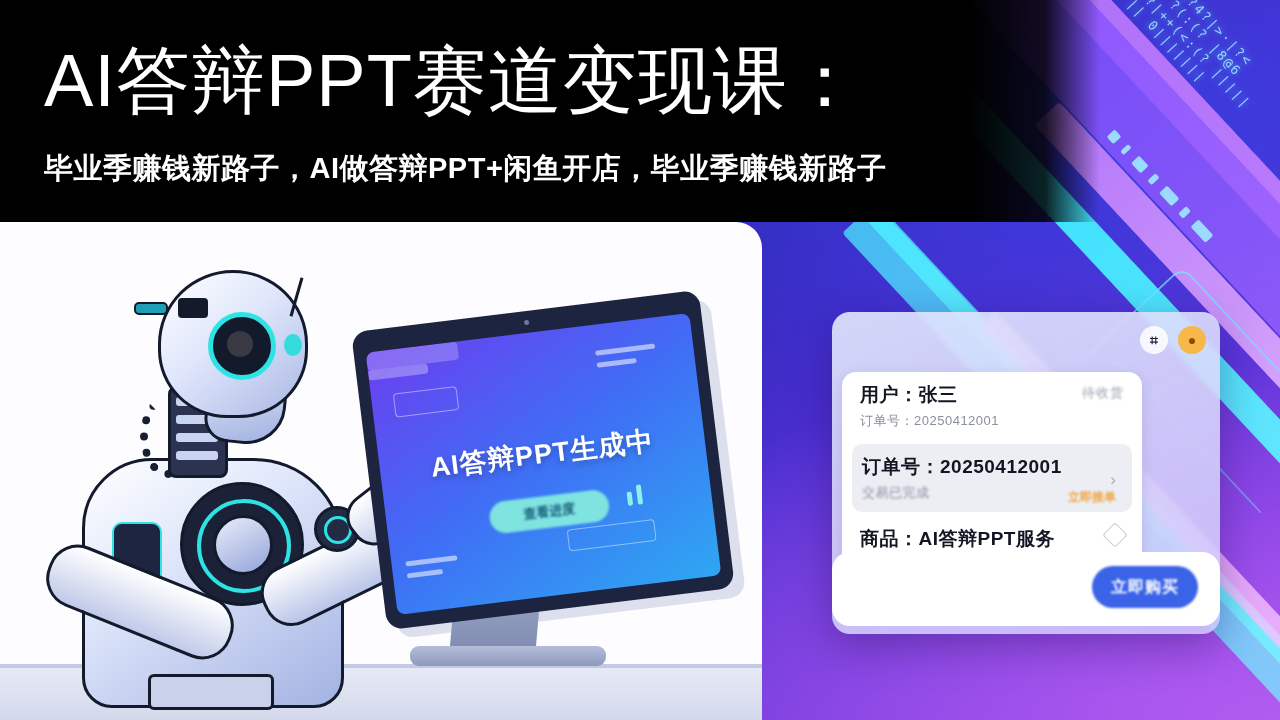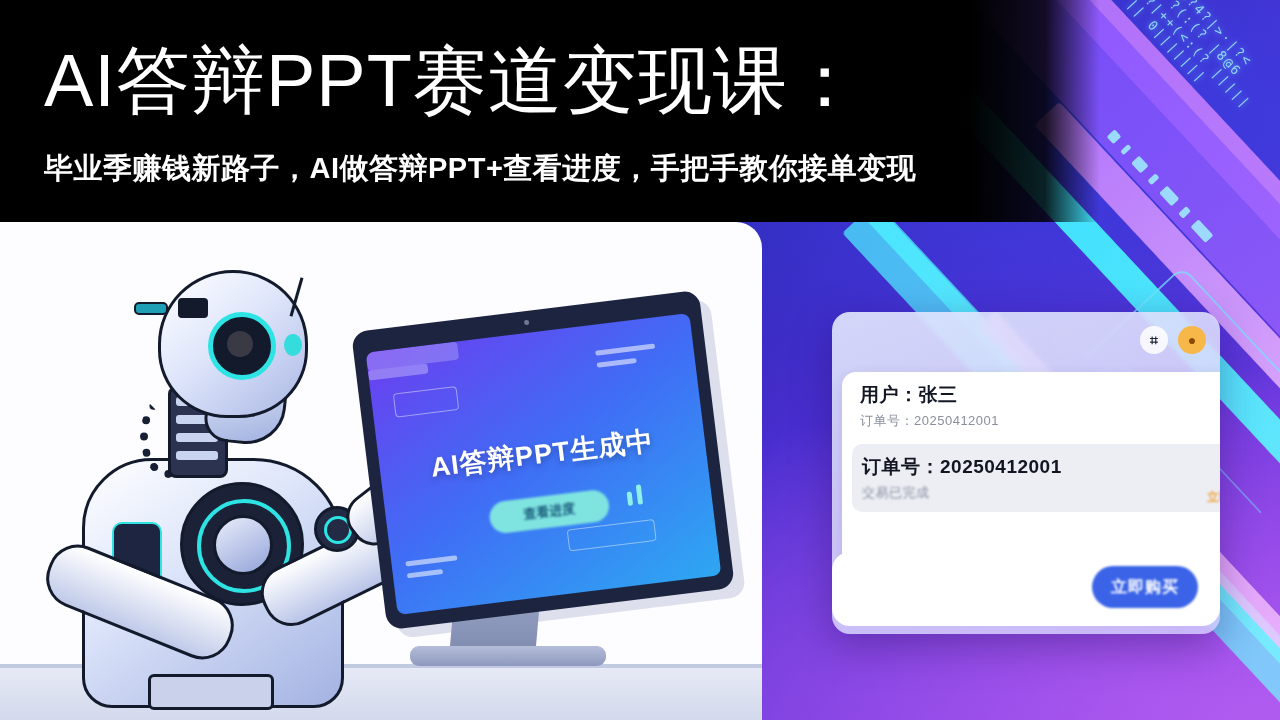--- a/index.html
+++ b/index.html
@@ -114,21 +114,21 @@
 
   
   .card{position:absolute;left:832px;top:312px;width:388px;height:322px;border-radius:18px;
         background:linear-gradient(160deg,rgba(224,229,252,.92),rgba(206,199,250,.86));
         box-shadow:0 12px 40px rgba(25,10,80,.35);backdrop-filter:blur(2px);overflow:hidden;}
   .card-top{position:absolute;right:14px;top:14px;display:flex;gap:10px;}
   .badge{width:28px;height:28px;border-radius:50%;display:flex;align-items:center;justify-content:center;
          font-size:14px;font-weight:bold;}
   .badge.w{background:rgba(255,255,255,.85);color:#1b2133;}
   .badge.o{background:#f7b749;color:#8a4b05;}
-  .sheet{position:absolute;left:10px;top:60px;width:439px;height:196px;background:#fff;border-radius:14px;
+  .sheet{position:absolute;left:10px;top:60px;width:300px;height:196px;background:#fff;border-radius:14px;
          box-shadow:0 4px 14px rgba(40,20,90,.12);}
   .row{position:relative;padding:10px 18px;}
   .row-main{font-size:19px;font-weight:bold;color:#111622;letter-spacing:.5px;}
   .row-sub{font-size:13px;color:#8a8f9e;margin-top:4px;letter-spacing:.5px;}
   .row-ghost{position:absolute;right:18px;top:12px;font-size:13px;color:#9aa0b0;filter:blur(1.1px);letter-spacing:1px;}
   .row-hl{margin:4px 10px;padding:10px 10px;background:#eceef4;border-radius:10px;}
   .chev{position:absolute;right:16px;top:50%;margin-top:-8px;color:#a7adbd;font-size:17px;}
   .tag{position:absolute;right:16px;bottom:6px;font-size:12px;color:#f0a33c;font-weight:bold;filter:blur(1px);}
   .heart{position:absolute;right:18px;top:10px;width:16px;height:16px;border:1.6px solid #c3c8d6;
          transform:rotate(45deg);border-radius:3px;}
@@ -165,21 +165,21 @@
       <span class="chip" style="width:14px"></span>
       <span class="chip" style="width:6px"></span>
       <span class="chip" style="width:18px"></span>
       <span class="chip" style="width:7px"></span>
       <span class="chip" style="width:22px"></span>
     </div>
   </div>
 
   <div class="header">
     <div class="title">AI答辩PPT赛道变现课：</div>
-    <div class="subtitle">毕业季赚钱新路子，AI做答辩PPT+查看进度，手把手教你接单变现</div>
+    <div class="subtitle">毕业季赚钱新路子，AI做答辩PPT+闲鱼开店，毕业季赚钱新路子</div>
   </div>
 
   <div class="illus">
     <div class="desk"></div>
 
     <div class="rob">
       <div class="torso"></div>
       <div class="vent"></div>
       <div class="larm"></div>
       <div class="leg"></div>
@@ -252,20 +252,25 @@
         <div class="row-ghost">待收货</div>
       </div>
 
       <div class="row row-hl">
         <div class="row-main">订单号：20250412001</div>
         <div class="row-sub" style="filter:blur(1.1px)">交易已完成</div>
         <div class="chev">›</div>
         <div class="tag">立即接单</div>
       </div>
 
+      <div class="row">
+        <div class="row-main">商品：AI答辩PPT服务</div>
+        <div class="heart"></div>
+        <div class="ghost2">查看详情</div>
+      </div>
     </div>
 
     <div class="footer">
       <div class="cta">立即购买</div>
     </div>
   </div>
 
 </div>
 
 </body></html>

